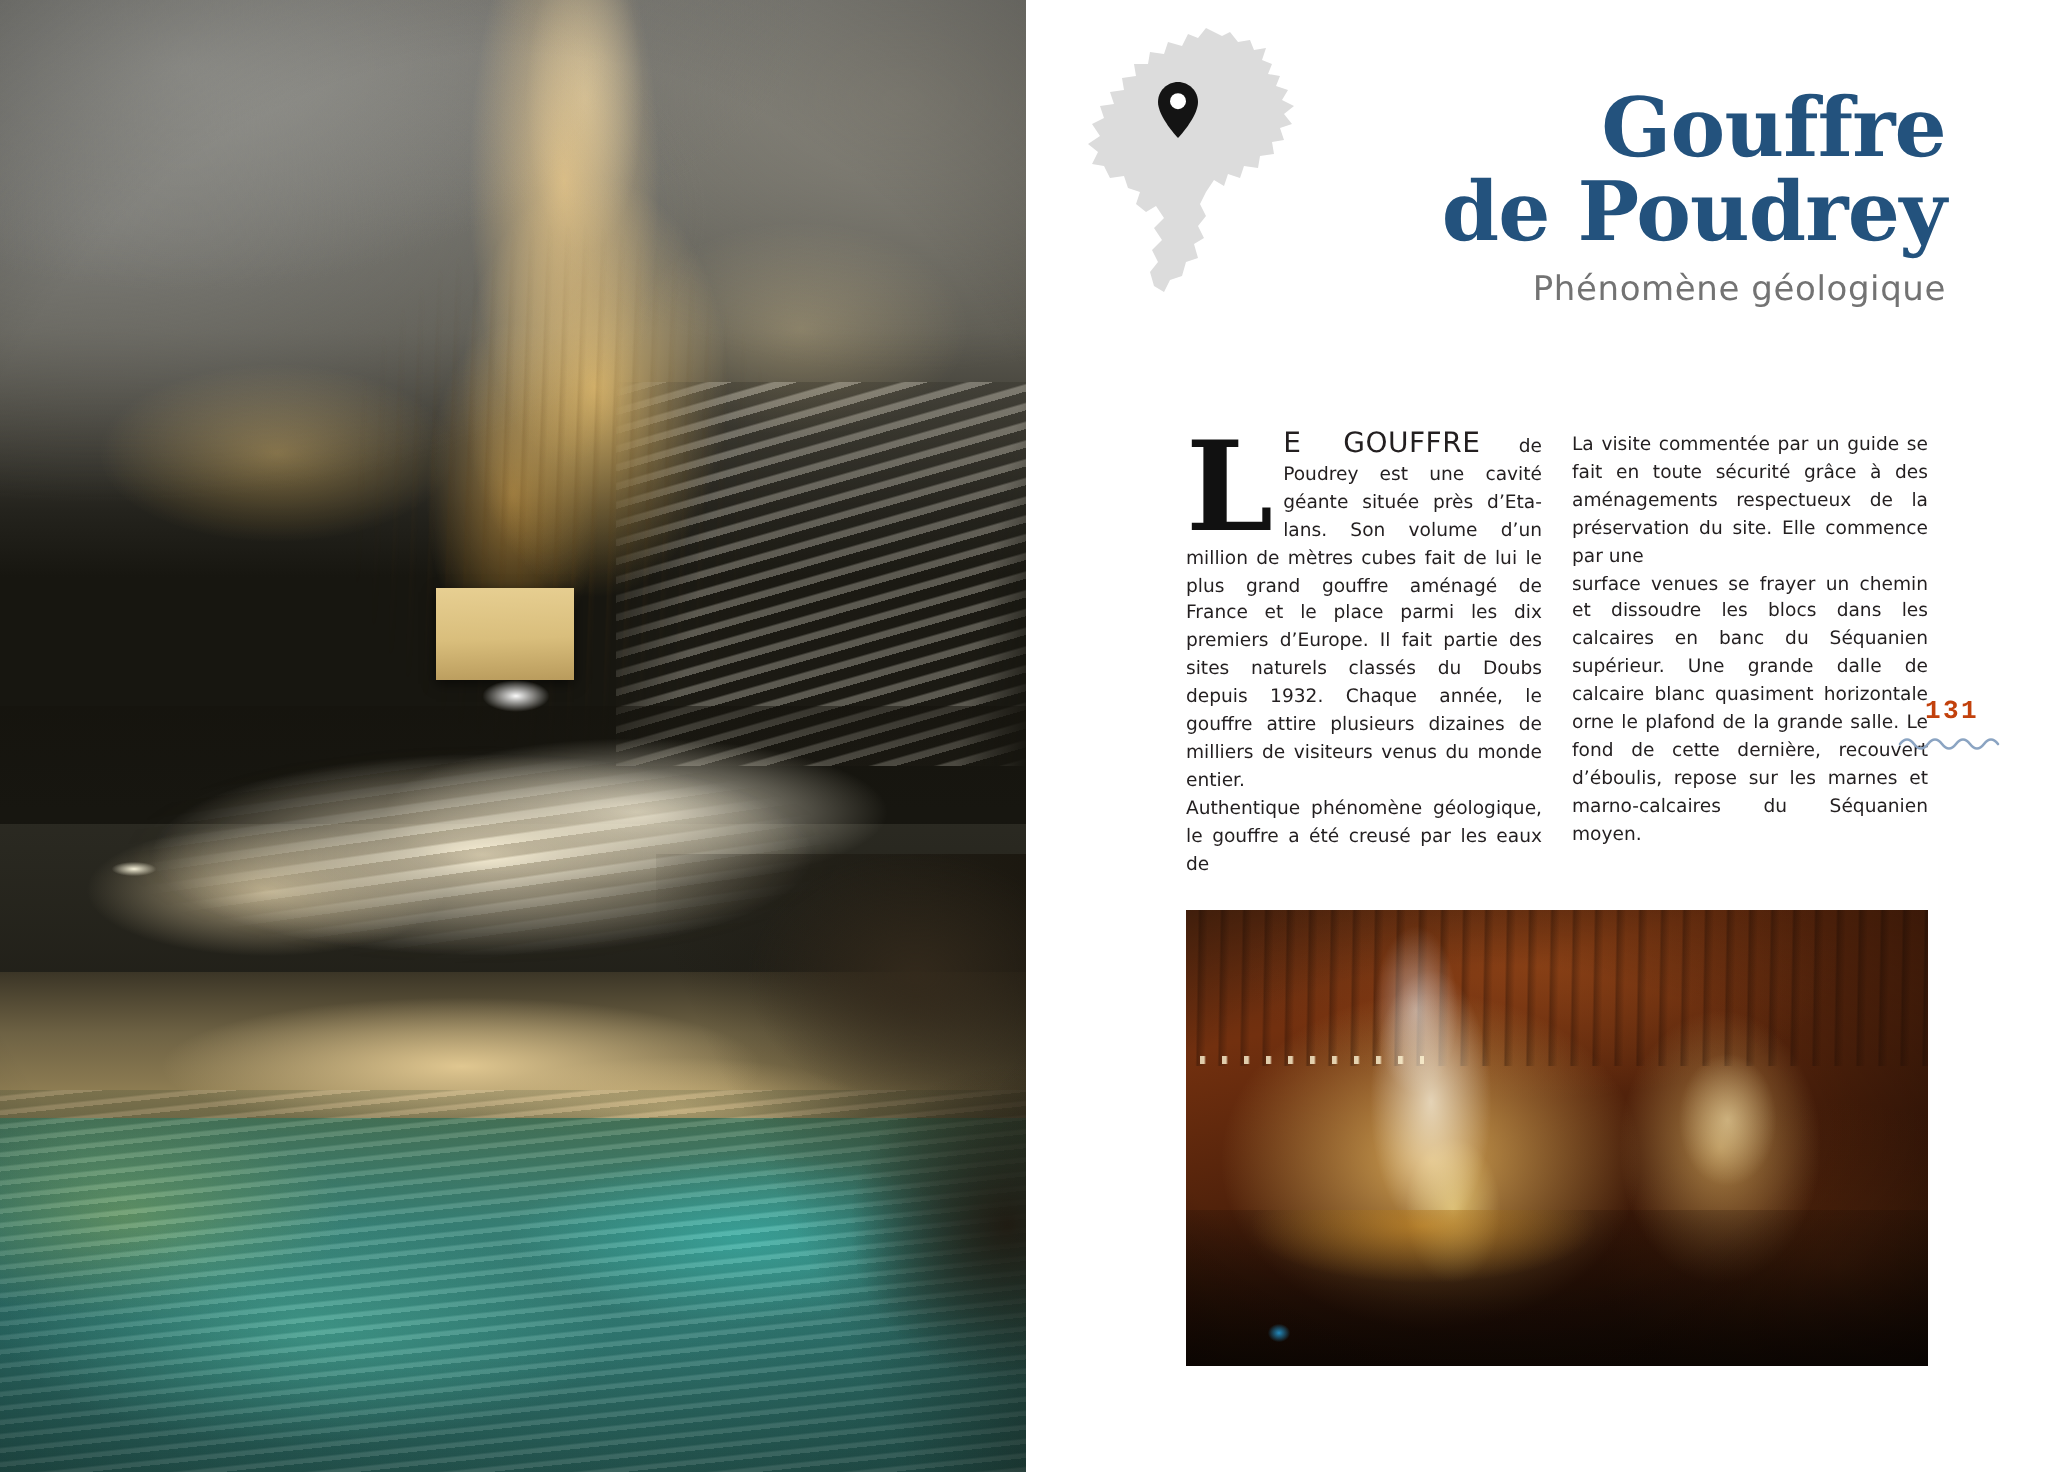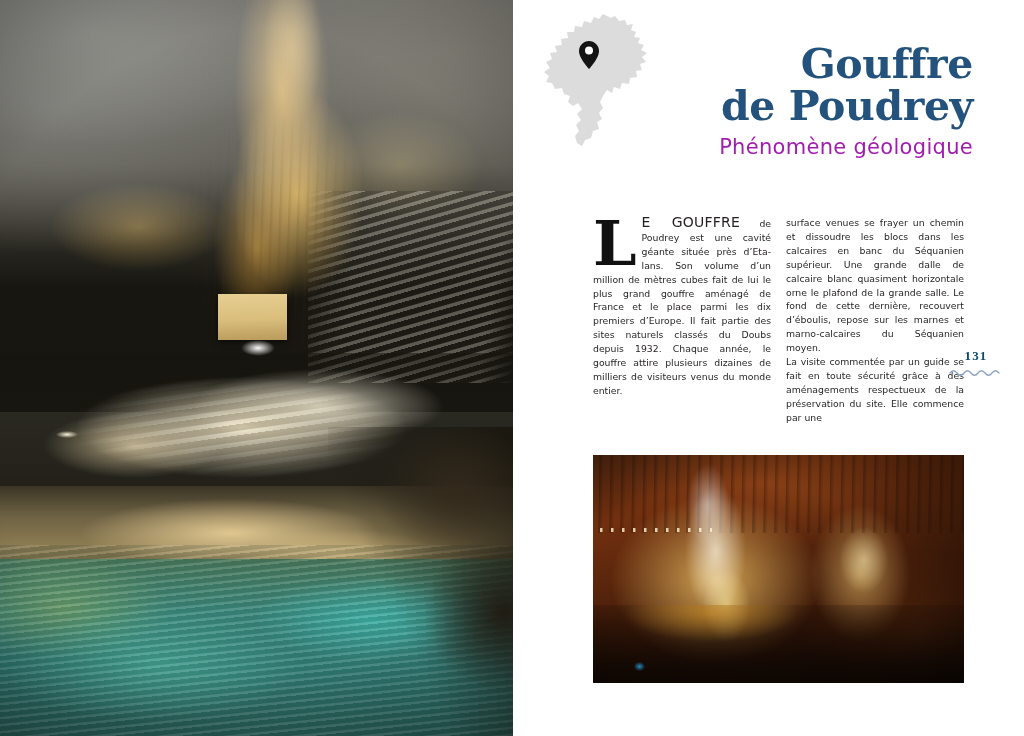--- a/index.html
+++ b/index.html
@@ -146,23 +146,23 @@
     font-size:41px;
     line-height:.98;
     color:#23527d;
     letter-spacing:-.4px;
     margin:0;
   }
   .title .l2{display:block;margin-top:2px;}
   .subtitle{
     font-family:"DejaVu Sans", sans-serif;
     font-weight:400;
-    font-size:21px;
+    font-size:17px;
     line-height:1.12;
-    color:#a21caf;
+    color:#737373;
     margin:10px 0 16px 0;
     letter-spacing:.3px;
   }
   .subtitle .s2{display:block;}
 
   
   .cols{
     position:absolute;left:79px;top:216px;width:371px;
     display:flex;gap:15px;
   }
@@ -236,22 +236,22 @@
     background:radial-gradient(ellipse at center,#2aa8e6,rgba(42,168,230,0) 72%);
   }
   .pw-vig{
     position:absolute;inset:0;
     background:radial-gradient(ellipse 100% 85% at 40% 48%, rgba(0,0,0,0) 42%, rgba(0,0,0,.62) 100%);
   }
 
   
   .folio{position:absolute;right:18px;top:348px;width:62px;text-align:center;}
   .folio .num{
-    font-family:Liberation Serif, serif;
-    font-weight:700;font-size:13px;color:#0c4a6e;letter-spacing:1.2px;
+    font-family:Liberation Mono, monospace;
+    font-weight:700;font-size:13px;color:#c2410c;letter-spacing:1.2px;
   }
   .folio svg{display:block;margin:3px auto 0;}
 </style>
 </head>
 <body>
 
 <div class="page">
 
   <div class="photo-left">
     <div class="pl-layer pl-ceiling"></div>
@@ -295,24 +295,25 @@
         <span class="l2">de Poudrey</span>
       </h1>
       <p class="subtitle">
         <span>Phénomène géologique</span>
       </p>
     </div>
 
     <div class="cols">
       <div class="col">
         <p><span class="dropcap">L</span><span class="smallcaps">E GOUFFRE</span><span> de Poudrey est une cavité géante située près d’Eta­lans. Son volume d’un million de mètres cubes fait de lui le plus grand gouffre aménagé de France et le place parmi les dix premiers d’Europe. Il fait partie des sites naturels classés du Doubs depuis 1932. Chaque année, le gouffre attire plusieurs dizaines de milliers de visiteurs venus du monde entier.</span></p>
+        <p>Authentique phénomène géologique, le gouffre a été creusé par les eaux de</p>
       </div>
       <div class="col">
+        <p>La visite commentée par un guide se fait en toute sécurité grâce à des amé­nagements respectueux de la préser­vation du site. Elle commence par une</p>
         <p>surface venues se frayer un chemin et dissoudre les blocs dans les calcaires en banc du Séquanien supérieur. Une grande dalle de calcaire blanc qua­siment horizontale orne le plafond de la grande salle. Le fond de cette dernière, recouvert d’éboulis, repose sur les marnes et marno-calcaires du Séquanien moyen.</p>
-        <p>La visite commentée par un guide se fait en toute sécurité grâce à des amé­nagements respectueux de la préser­vation du site. Elle commence par une</p>
       </div>
     </div>
 
     <div class="photo-low">
       <div class="pw pw-base"></div>
       <div class="pw pw-stalac"></div>
       <div class="pw pw-glow"></div>
       <div class="pw pw-floor"></div>
       <div class="pw-lights"></div>
       <div class="pw-blue"></div>

